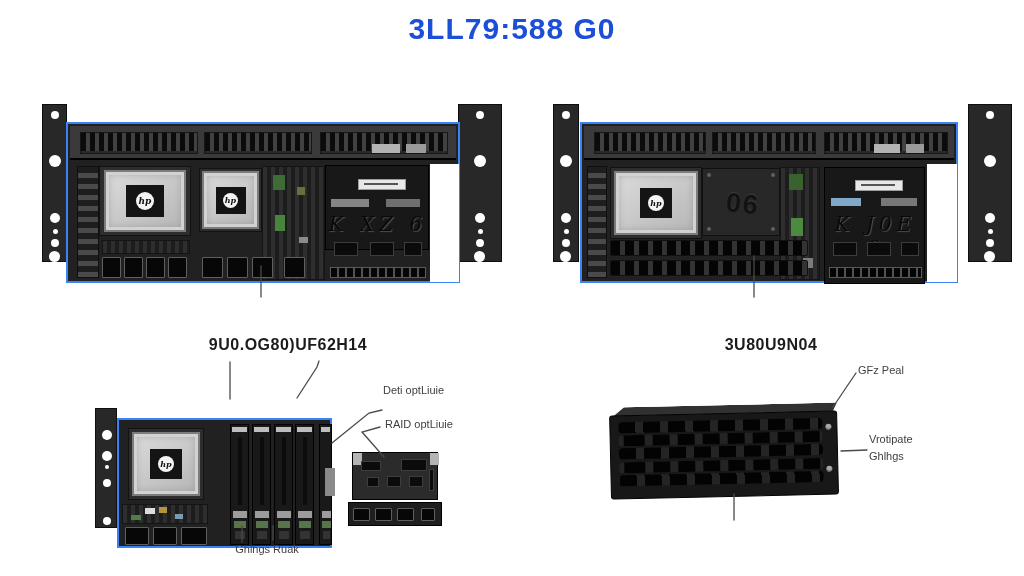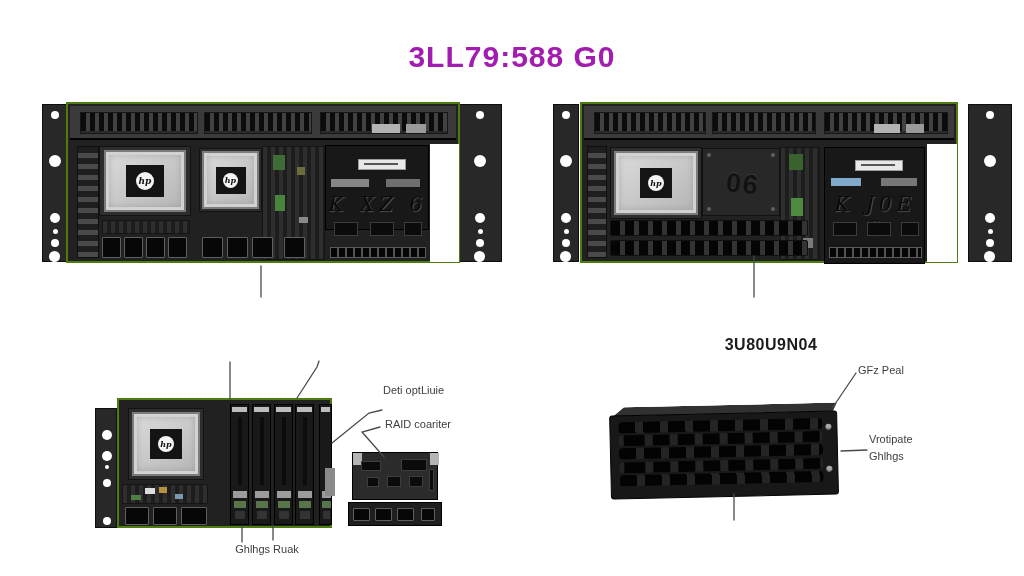--- a/index.html
+++ b/index.html
@@ -3,30 +3,30 @@
 <meta charset="utf-8">
 <style>
   * { box-sizing: border-box; margin: 0; padding: 0; }
   body { background: #ffffff; }
   .canvas { position: relative; width: 1024px; height: 576px; background: #fff; overflow: hidden;
             font-family: "Liberation Sans", sans-serif; }
   .abs { position: absolute; }
 
   
   .title { position: absolute; top: 12px; left: 0; right: 0; display: flex; justify-content: center;
-           align-items: baseline; gap: 12px; color: #a21caf; margin-top: 28px; }
+           align-items: baseline; gap: 12px; color: #1d4ed8; }
   .t1 { font-size: 30px; font-weight: bold; letter-spacing: 1px; }
   .t2 { font-size: 23px; font-weight: bold; letter-spacing: .5px; }
 
   
   .ear { position: absolute; background: #282828; border: 1px solid #0e0e0e; }
   .hole { position: absolute; background: #fff; border-radius: 50%; }
 
   
-  .chassis { position: absolute; background: #212121; border: 2px solid #4d7c0f; }
+  .chassis { position: absolute; background: #212121; border: 2px solid #3b82f6; margin-top: 20px; }
   .ventstrip { position: absolute; background: #3a3a3a; border-bottom: 2px solid #000; }
   .ventgroup { position: absolute; background: repeating-linear-gradient(90deg,#0b0b0b 0 5px,#414141 5px 9px);
                border: 1px solid #161616; box-shadow: inset 0 -2px 0 #2a2a2a; }
   .colstrip { position: absolute; background: repeating-linear-gradient(0deg,#4a4a4a 0 5px,#1e1e1e 5px 11px);
               border: 1px solid #0f0f0f; }
   .modboard { position: absolute; background: #2d2d2d; border: 1px solid #121212; }
   .heatsink { position: absolute; background: linear-gradient(145deg,#dcdcdc,#b5b5b5);
               border: 2px solid #7c7c7c; box-shadow: inset 0 0 0 3px #d2d2d2, inset 0 0 10px #8e8e8e;
               display: flex; align-items: center; justify-content: center; }
   .hpsq { background: #141414; display: flex; align-items: center; justify-content: center; }
@@ -207,20 +207,21 @@
         <div class="emboss" style="left:0;top:44px;width:101px;font-size:20px">K J0E 6</div>
         <div class="conn" style="left:8px;top:74px;width:24px;height:14px"></div>
         <div class="conn" style="left:42px;top:74px;width:24px;height:14px"></div>
         <div class="conn" style="left:76px;top:74px;width:18px;height:14px"></div>
         <div class="ribbed" style="left:4px;top:99px;width:93px;height:11px"></div>
       </div>
       <div class="whitegap" style="left:345px;top:40px;width:30px;height:118px"></div>
     </div>
   </div>
 
+  <div class="fig-label" style="left:188px;top:336px;width:200px">9U0.OG80)UF62H14</div>
   <div class="fig-label" style="left:678px;top:336px;width:186px">3U80U9N04</div>
 
   <div class="abs" style="left:95px;top:396px;width:352px;height:134px">
     <div class="ear" style="left:0;top:12px;width:22px;height:120px">
       <div class="hole" style="left:6px;top:21px;width:10px;height:10px"></div>
       <div class="hole" style="left:6px;top:42px;width:10px;height:10px"></div>
       <div class="hole" style="left:9px;top:56px;width:4px;height:4px"></div>
       <div class="hole" style="left:7px;top:70px;width:8px;height:8px"></div>
       <div class="hole" style="left:7px;top:108px;width:8px;height:8px"></div>
     </div>
@@ -304,21 +305,21 @@
       <div class="slotrow" style="left:8px;top:19px;width:204px;background-position-x:9px"></div>
       <div class="slotrow" style="left:8px;top:32px;width:204px"></div>
       <div class="slotrow" style="left:8px;top:46px;width:204px;background-position-x:9px"></div>
       <div class="slotrow" style="left:8px;top:59px;width:204px"></div>
       <div class="screw" style="left:215px;top:12px"></div>
       <div class="screw" style="left:215px;top:54px"></div>
     </div>
   </div>
 
   <div class="callout-label" style="left:383px;top:384px">Deti optLiuie</div>
-  <div class="callout-label" style="left:385px;top:418px">RAID coariter</div>
+  <div class="callout-label" style="left:385px;top:418px">RAID optLiuie</div>
   <div class="callout-label" style="left:226px;top:543px;width:82px;text-align:center">Ghlhgs Ruak</div>
   <div class="callout-label" style="left:858px;top:364px">GFz Peal</div>
   <div class="callout-label" style="left:869px;top:433px">Vrotipate</div>
   <div class="callout-label" style="left:869px;top:450px">Ghlhgs</div>
 
   <svg class="lines" width="1024" height="576" viewBox="0 0 1024 576">
     <g stroke="#4a4a4a" stroke-width="1.3" fill="none" stroke-linecap="round">
       <polyline points="261,266 261,297"></polyline>
       <polyline points="754,256 754,297"></polyline>
       <polyline points="230,362 230,399"></polyline>

